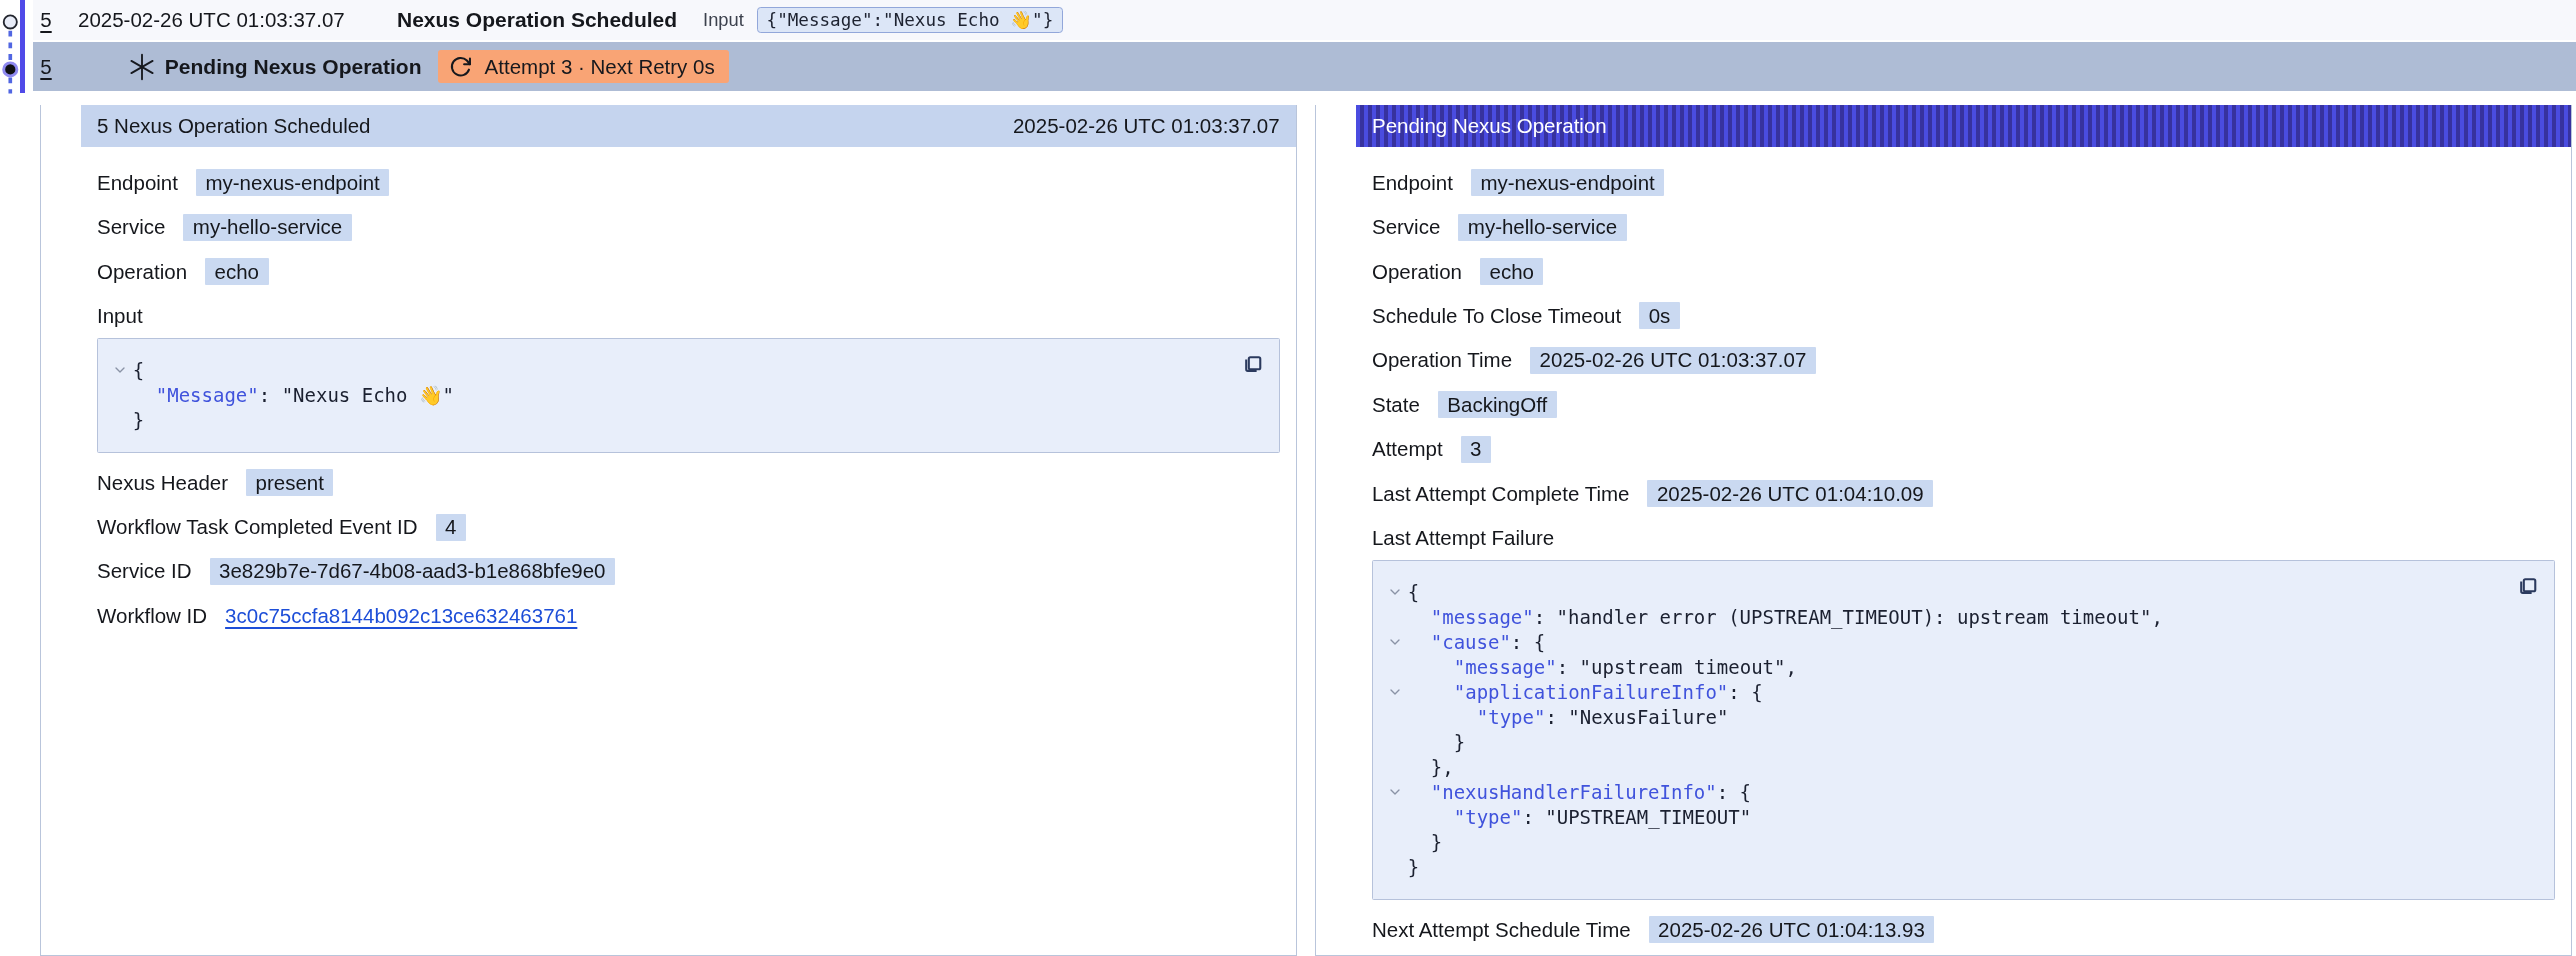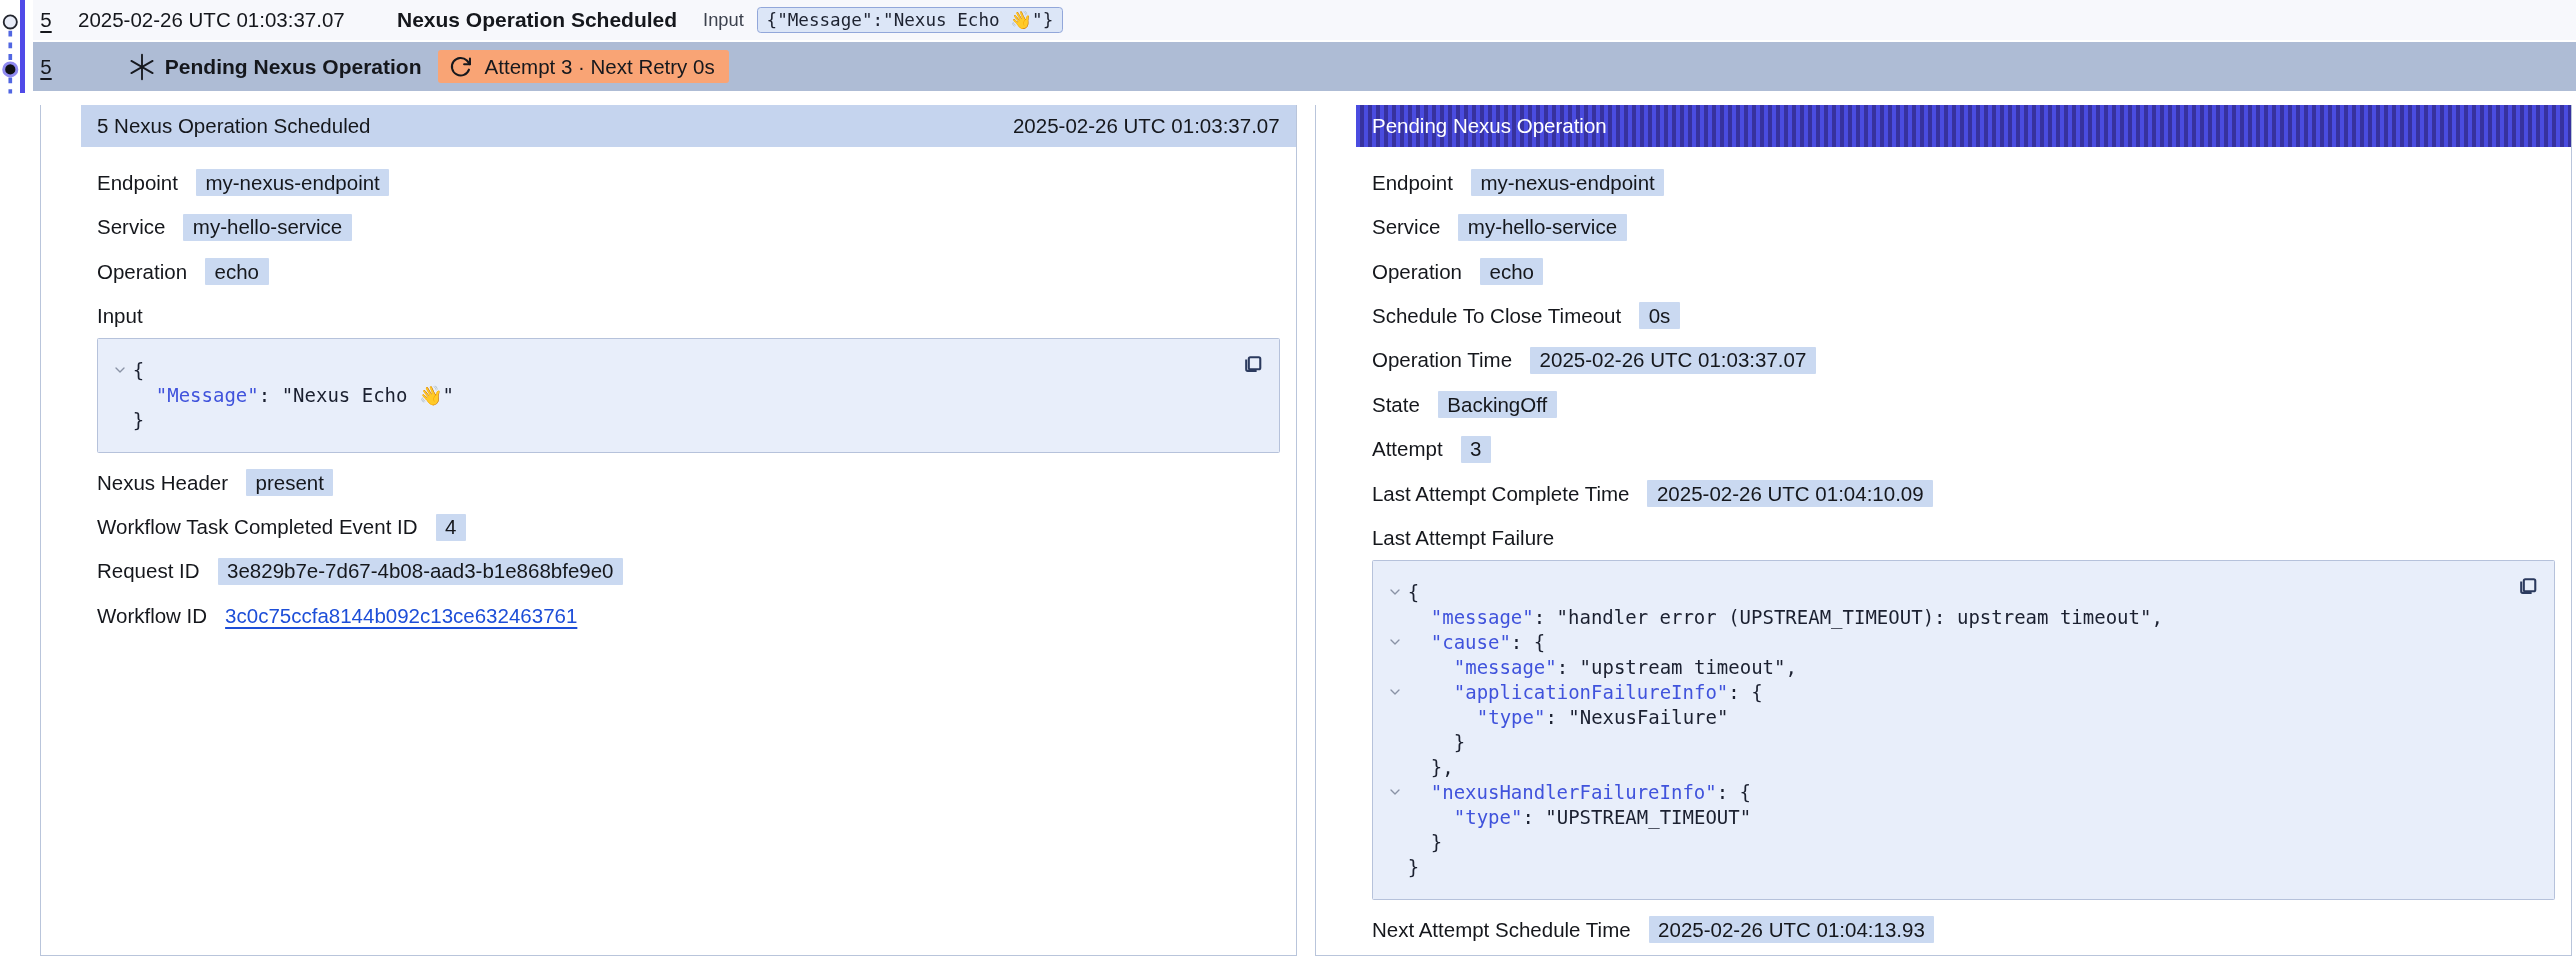--- a/index.html
+++ b/index.html
@@ -147,21 +147,21 @@
           </div>
           <div class="frow">
             <span class="flabel">Nexus Header</span>
             <span class="fbadge">present</span>
           </div>
           <div class="frow">
             <span class="flabel">Workflow Task Completed Event ID</span>
             <span class="fbadge">4</span>
           </div>
           <div class="frow">
-            <span class="flabel">Request ID</span>
+            <span class="flabel">Service ID</span>
             <span class="fbadge">3e829b7e-7d67-4b08-aad3-b1e868bfe9e0</span>
           </div>
           <div class="frow">
             <span class="flabel">Workflow ID</span>
             <a class="flink">3c0c75ccfa8144b092c13ce632463761</a>
           </div>
         </div>
     </section>
     <section class="panel">
       <header class="phead striped">

